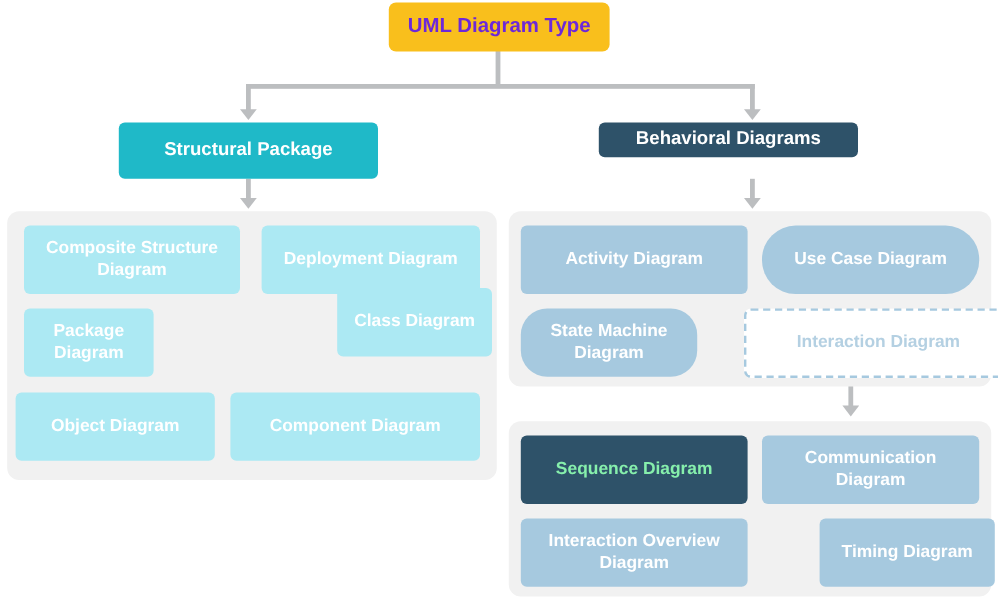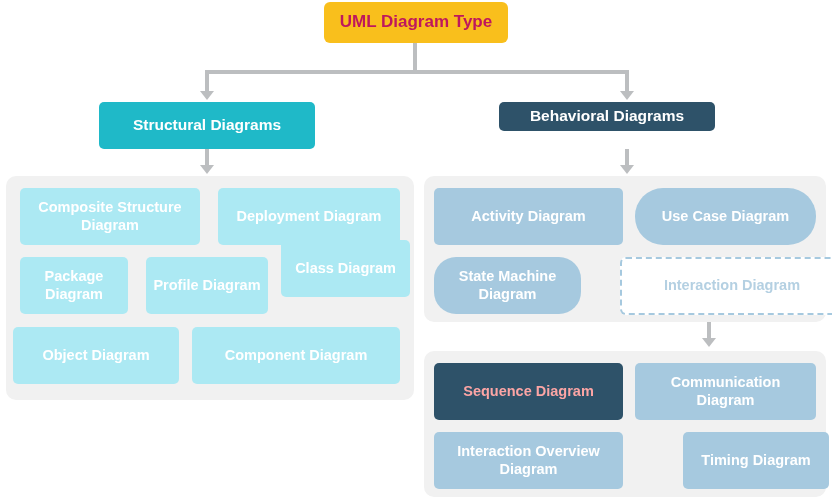--- a/index.html
+++ b/index.html
@@ -24,21 +24,21 @@
   
   .node{
     position:absolute;
     display:flex;align-items:center;justify-content:center;
     text-align:center;
     border-radius:5px;
     box-sizing:border-box;
     line-height:1.22;
   }
   .root{
-    background:#f9bf1c;color:#be185d;
+    background:#f9bf1c;color:#6d28d9;
     font-size:17px;font-weight:bold;
     border-radius:6px;
   }
   .structural-head{
     background:#1fb9c8;color:#ffffff;
     font-size:15.5px;font-weight:bold;
   }
   .behavioral-head{
     background:#2e5269;color:#ffffff;
     font-size:15.5px;font-weight:bold;
@@ -50,21 +50,21 @@
   }
   .leaf-cyan{
     background:#ace9f3;color:#ffffff;
     font-size:14.5px;font-weight:bold;
   }
   .leaf-blue{
     background:#a6c9df;color:#ffffff;
     font-size:14.5px;font-weight:bold;
   }
   .leaf-dark{
-    background:#2e5269;color:#fca5a5;
+    background:#2e5269;color:#86efac;
     font-size:14.5px;font-weight:bold;
   }
   .leaf-dashed{
     background:#ffffff;color:#b4d0e2;
     font-size:14.5px;font-weight:bold;
     border:2px dashed #a6c9df;
     border-radius:6px;
     margin-left:28px;
   }
 </style>
@@ -84,31 +84,30 @@
   <div class="arrowhead" style="left:200px;top:165px;"></div>
 
   <div class="conn" style="left:625px;top:149px;width:4px;height:17px;"></div>
   <div class="arrowhead" style="left:620px;top:165px;"></div>
 
   <div class="conn" style="left:707px;top:315px;width:4px;height:26px;"></div>
   <div class="arrowhead" style="left:702px;top:338px;"></div>
 
   <div class="node root" style="left:324px;top:2px;width:184px;height:41px;">UML Diagram Type</div>
 
-  <div class="node structural-head" style="left:99px;top:102px;width:216px;height:47px;">Structural Diagrams</div>
+  <div class="node structural-head" style="left:99px;top:102px;width:216px;height:47px;">Structural Package</div>
 
   <div class="node behavioral-head" style="left:499px;top:102px;width:216px;height:29px;">Behavioral Diagrams</div>
 
   <div class="panel" style="left:6px;top:176px;width:408px;height:224px;"></div>
 
   <div class="node leaf-cyan" style="left:20px;top:188px;width:180px;height:57px;padding:0 10px;">Composite Structure Diagram</div>
   <div class="node leaf-cyan" style="left:218px;top:188px;width:182px;height:57px;padding:0 8px;">Deployment Diagram</div>
 
   <div class="node leaf-cyan" style="left:20px;top:257px;width:108px;height:57px;padding:0 6px;">Package Diagram</div>
-  <div class="node leaf-cyan" style="left:146px;top:257px;width:122px;height:57px;padding:0 6px;">Profile Diagram</div>
   <div class="node leaf-cyan" style="left:281px;top:240px;width:129px;height:57px;padding:0 6px;">Class Diagram</div>
 
   <div class="node leaf-cyan" style="left:13px;top:327px;width:166px;height:57px;padding:0 6px;">Object Diagram</div>
   <div class="node leaf-cyan" style="left:192px;top:327px;width:208px;height:57px;padding:0 6px;">Component Diagram</div>
 
   <div class="panel" style="left:424px;top:176px;width:402px;height:146px;"></div>
 
   <div class="node leaf-blue" style="left:434px;top:188px;width:189px;height:57px;padding:0 20px;">Activity Diagram</div>
   <div class="node leaf-blue" style="left:635px;top:188px;width:181px;height:57px;padding:0 8px;border-radius:28px;">Use Case Diagram</div>
 

